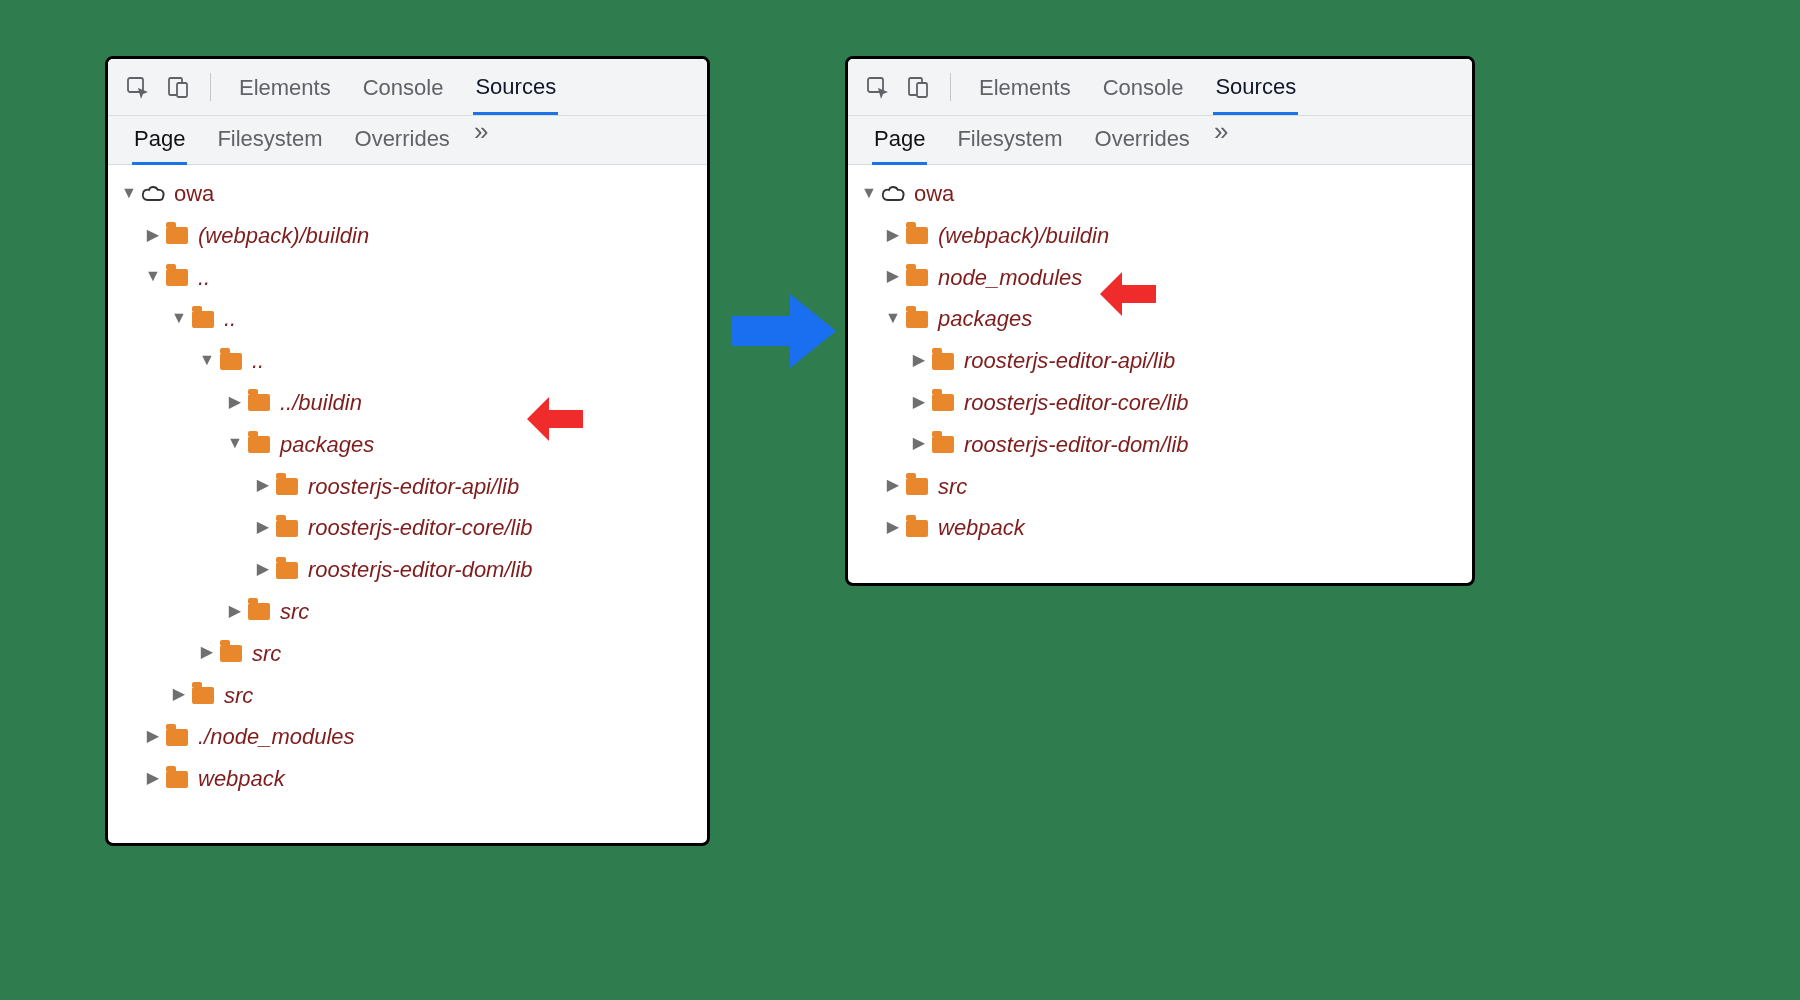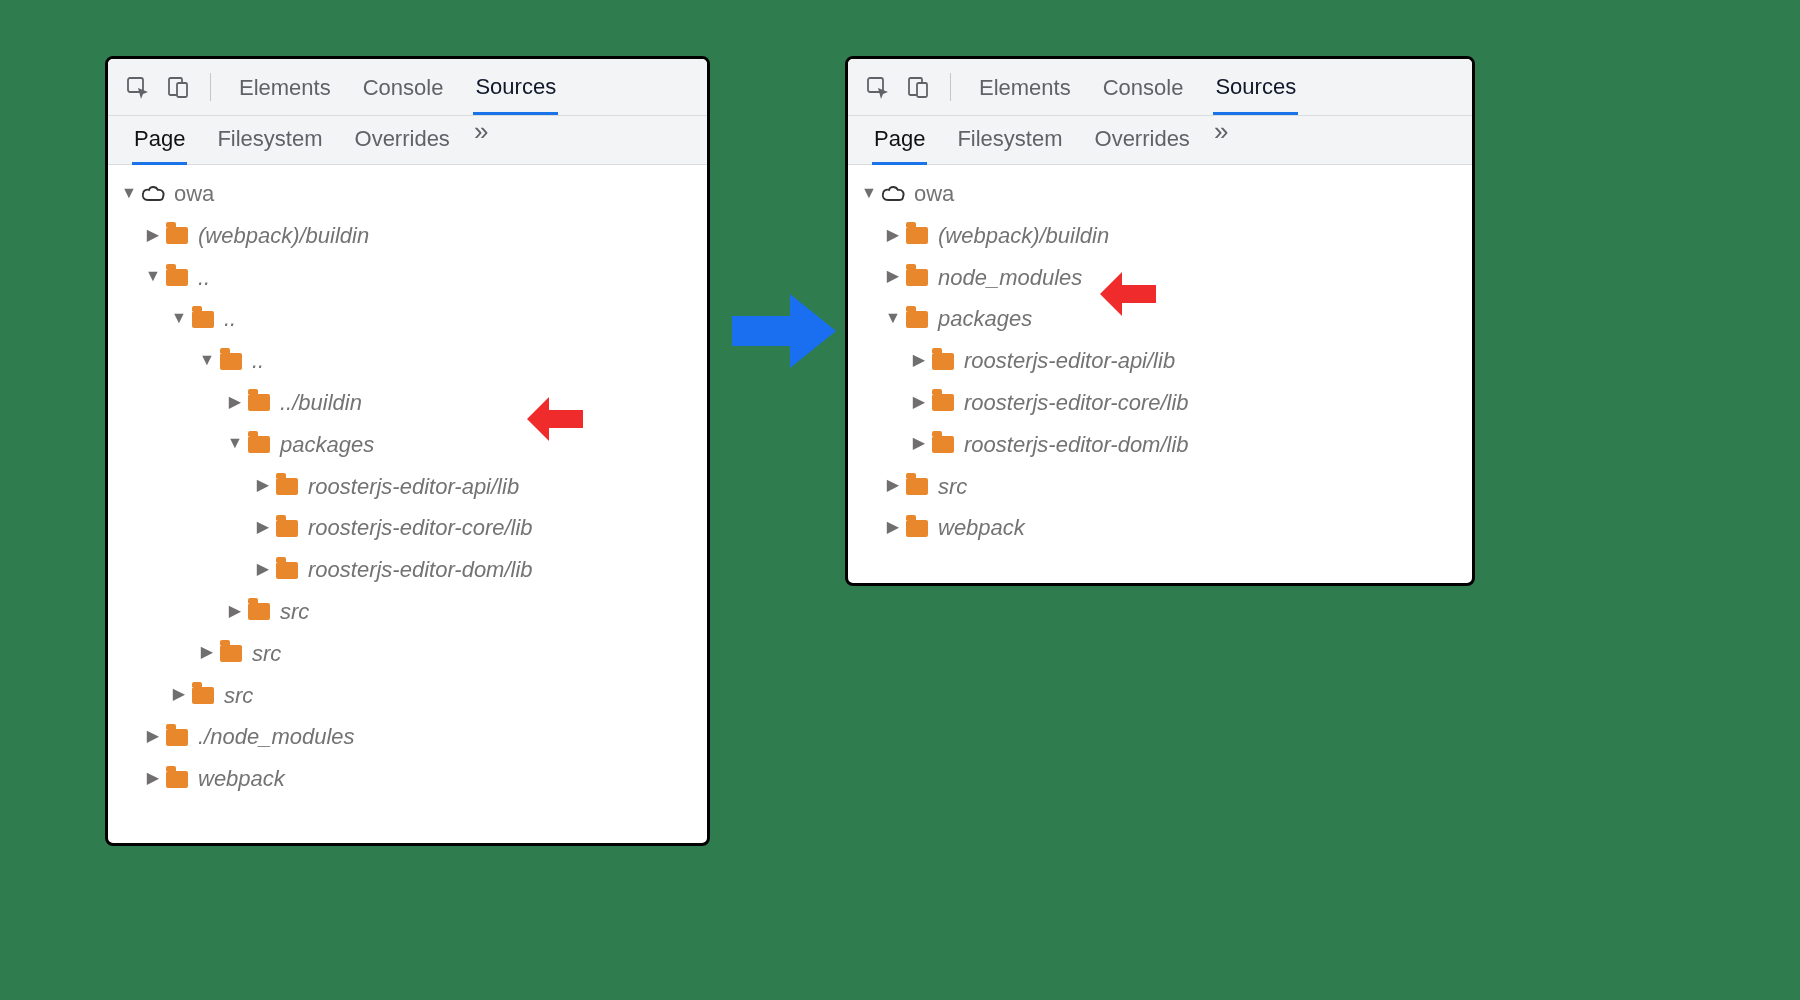--- a/index.html
+++ b/index.html
@@ -135,21 +135,21 @@
     content: "";
     position: absolute;
     top: -5px;
     left: 0;
     width: 10px;
     height: 5px;
     background: #e8872b;
     border-radius: 2px 2px 0 0;
   }
   .label {
-    color: #737373;
+    color: #7f1d1d;
   }
   .label.italic { font-style: italic; }
   .indent-0 { padding-left: 6px; }
   .indent-1 { padding-left: 30px; }
   .indent-2 { padding-left: 56px; }
   .indent-3 { padding-left: 84px; }
   .indent-4 { padding-left: 112px; }
   .indent-5 { padding-left: 140px; }
 
   .red-arrow {

